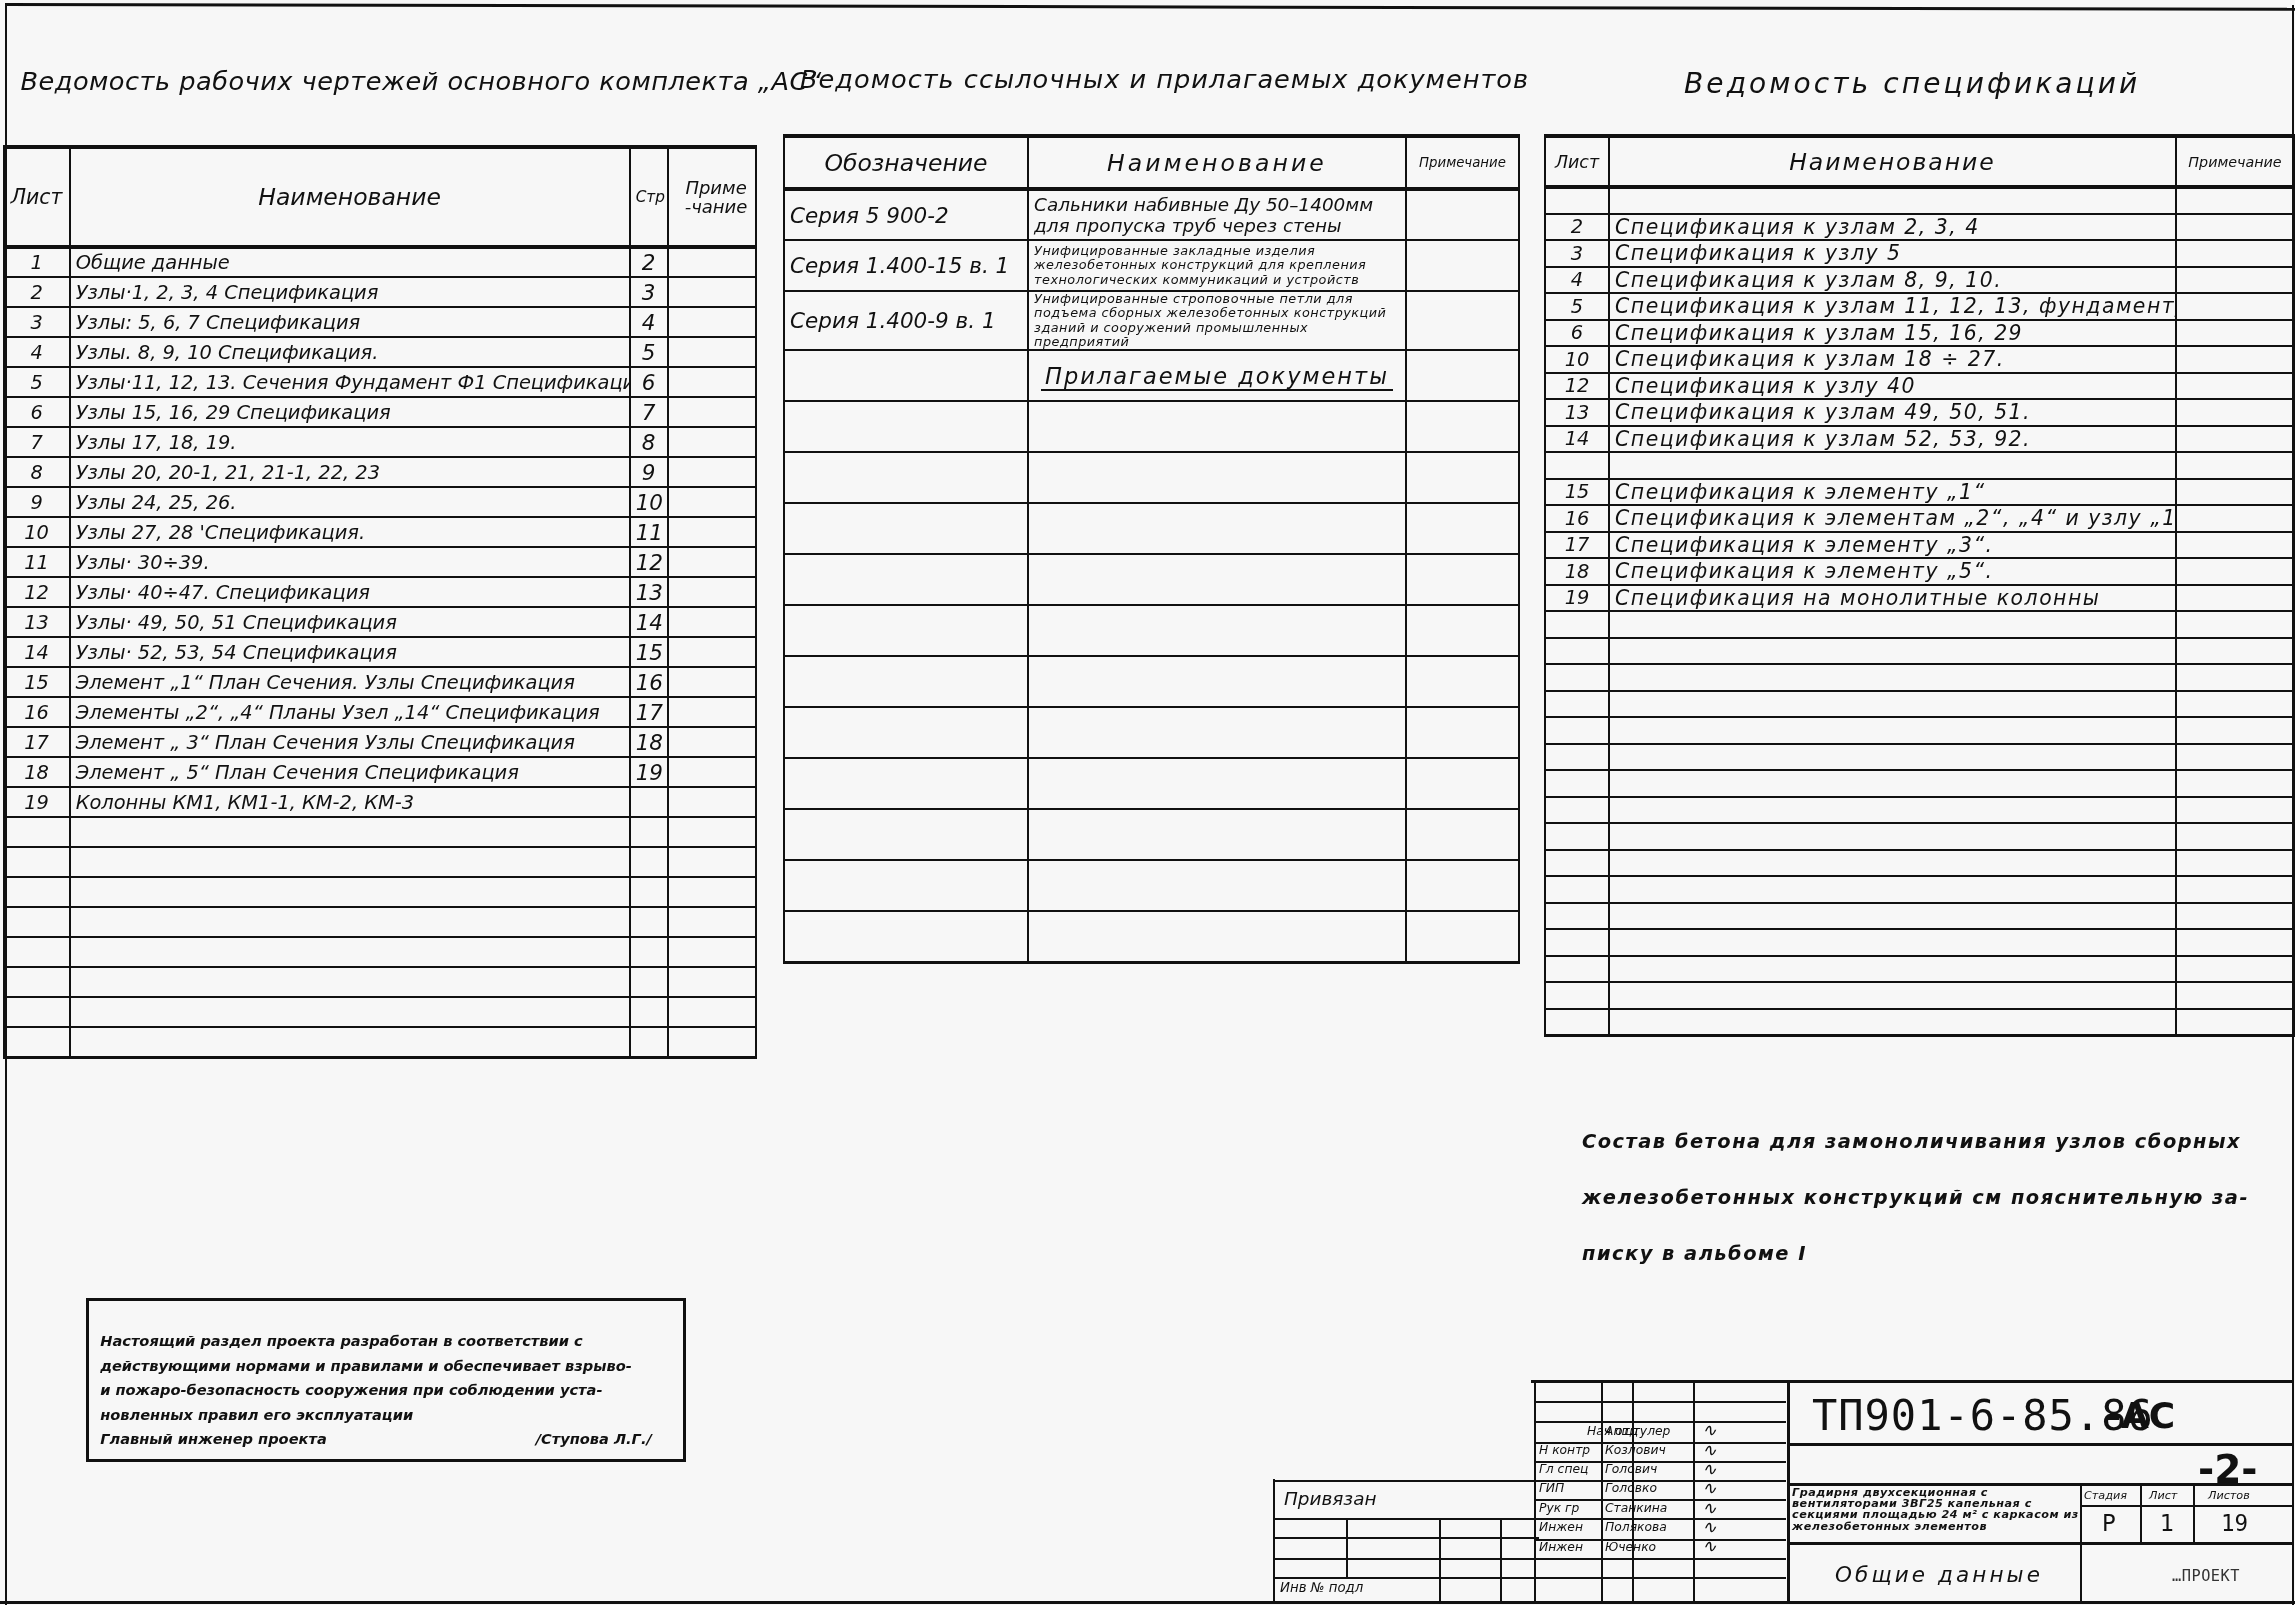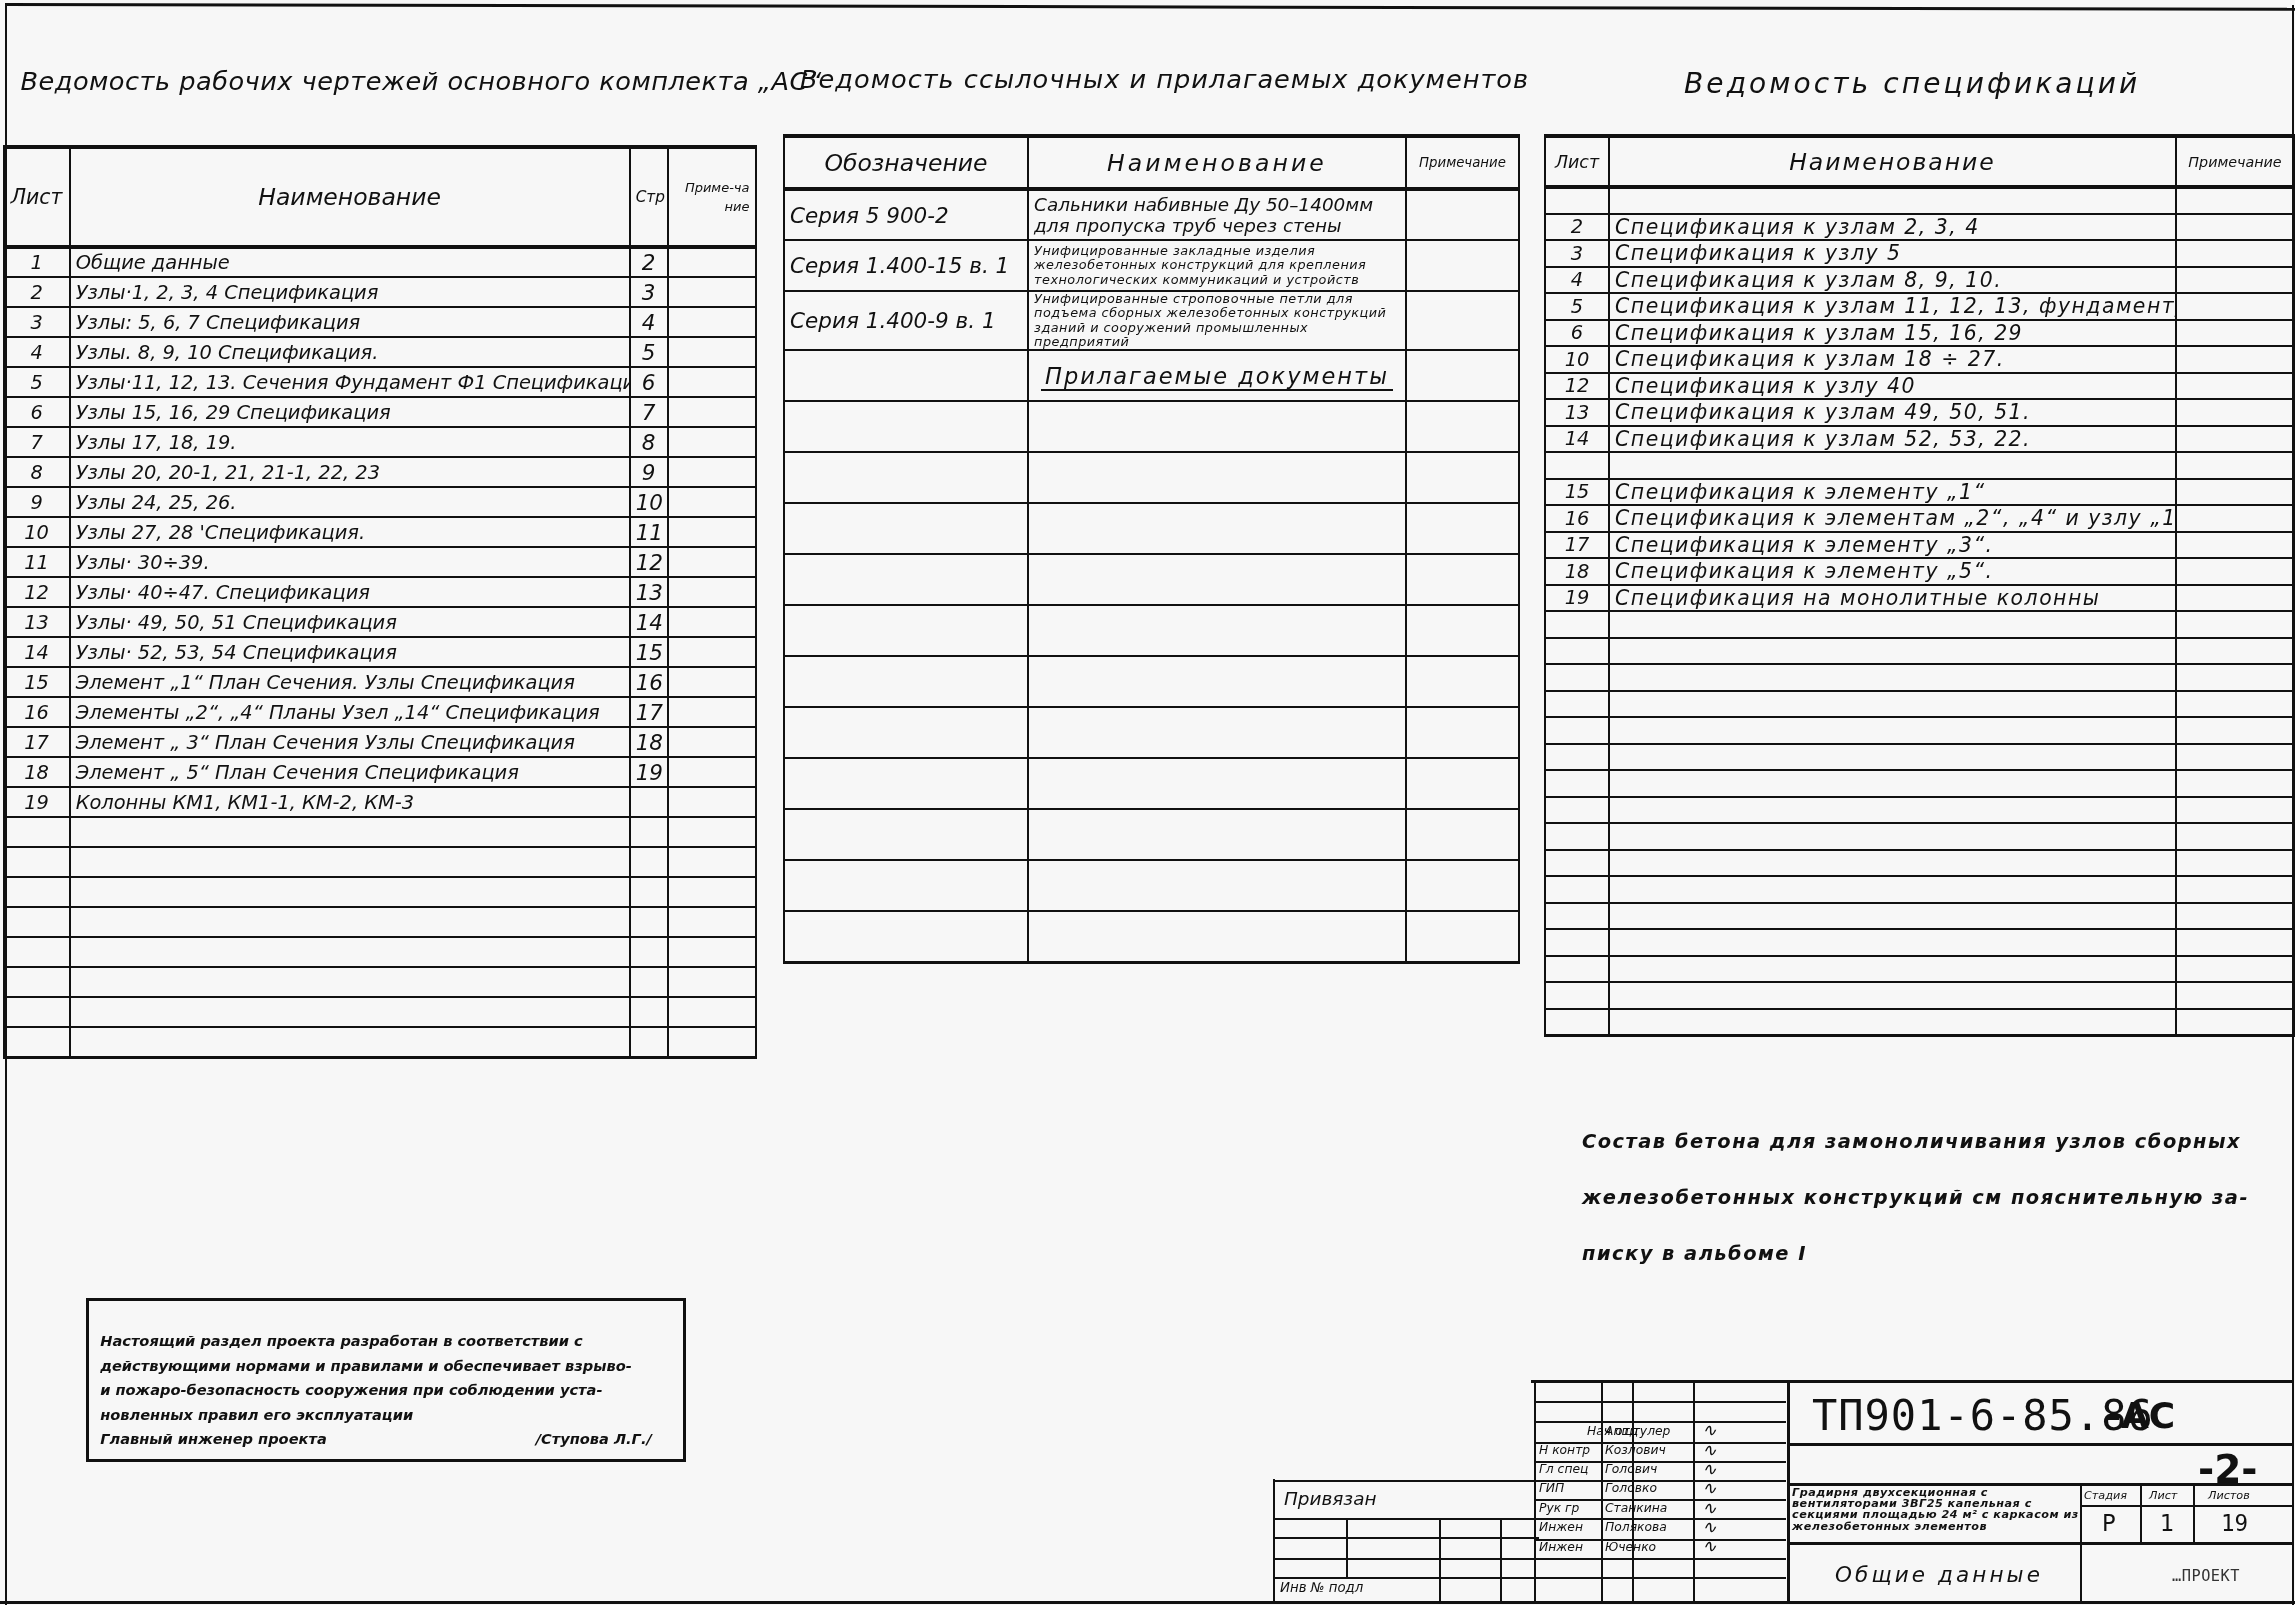--- a/index.html
+++ b/index.html
@@ -16,21 +16,21 @@
   table.grid { position: absolute; border-collapse: collapse; table-layout: fixed; }
   table.grid td, table.grid th { border: 2px solid #111; padding: 0 5.1px; overflow: hidden;
      font-style: italic; font-weight: normal; vertical-align: middle; white-space: nowrap; }
   table.grid th { font-size: 23.5px; text-align: center; border-top-width: 4.6px; border-bottom-width: 4.6px; }
   table.grid td.num { text-align: center; font-size: 19.4px; }
   table.grid td.name { font-size: 19.4px; text-align: left; }
   table.grid td.pg { text-align: center; font-size: 21.5px; }
   table.grid tr:last-child td { border-bottom-width: 3.6px; }
 
   #left-table { left: 2.6px; top: 145px; width: 752px; }
-  #left-table th.sm { font-size: 13px; line-height: 19.4px; text-align: right; padding-left: 14px; }
+  #left-table th.sm { font-size: 18px; line-height: 19.4px; text-align: center; padding-left: 14px; }
   #left-table th.stp { font-size: 15.3px; }
   #left-table th.lst { font-size: 20.4px; }
   #left-table thead tr { height: 100px; }
   #left-table tbody tr { height: 30px; }
 
   #mid-table { left: 783px; top: 134px; width: 736px; }
   #mid-table thead tr { height: 53px; }
   #mid-table tbody tr { height: 51px; }
   #mid-table th.note { font-size: 13.3px; padding: 0 2px; }
   #mid-table td.code { font-size: 21.5px; text-align: left; }
@@ -401,21 +401,21 @@
         <td class="name">Спецификация  к  узлу  40</td>
         <td></td>
       </tr>
       <tr>
         <td class="num">13</td>
         <td class="name">Спецификация  к  узлам  49, 50, 51.</td>
         <td></td>
       </tr>
       <tr>
         <td class="num">14</td>
-        <td class="name">Спецификация  к  узлам  52, 53, 22.</td>
+        <td class="name">Спецификация  к  узлам  52, 53, 92.</td>
         <td></td>
       </tr>
       <tr>
         <td class="num"></td>
         <td class="name"></td>
         <td></td>
       </tr>
       <tr>
         <td class="num">15</td>
         <td class="name">Спецификация  к  элементу „1“</td>

